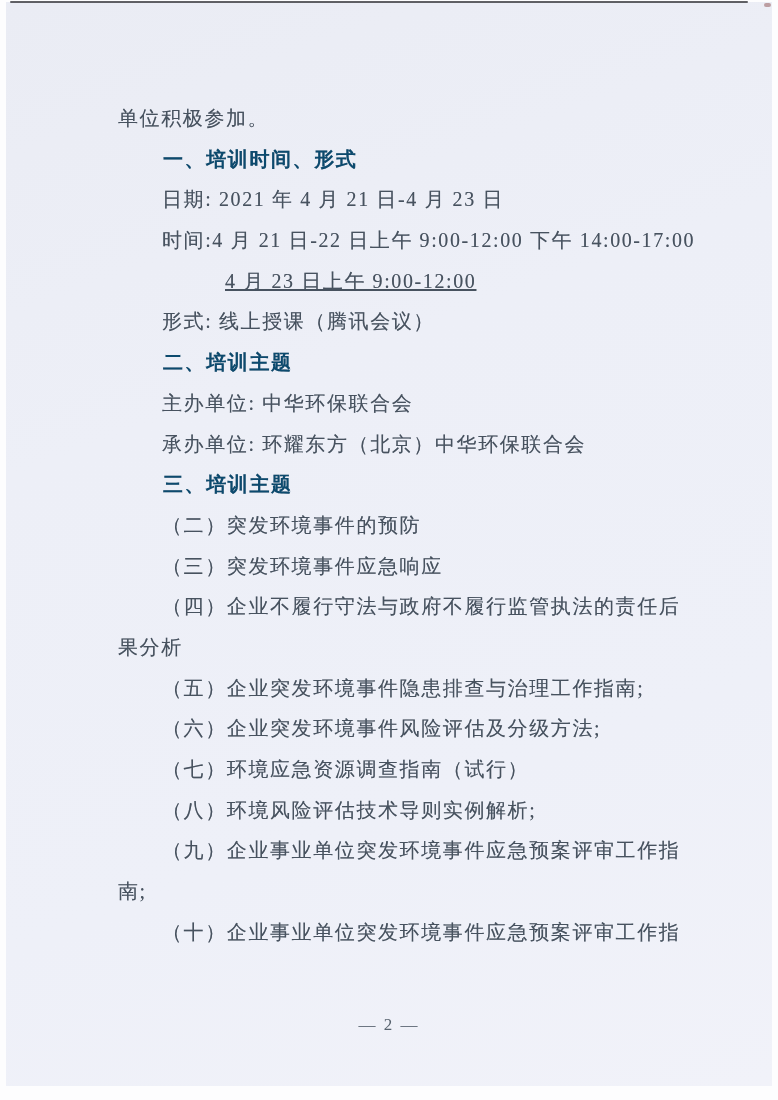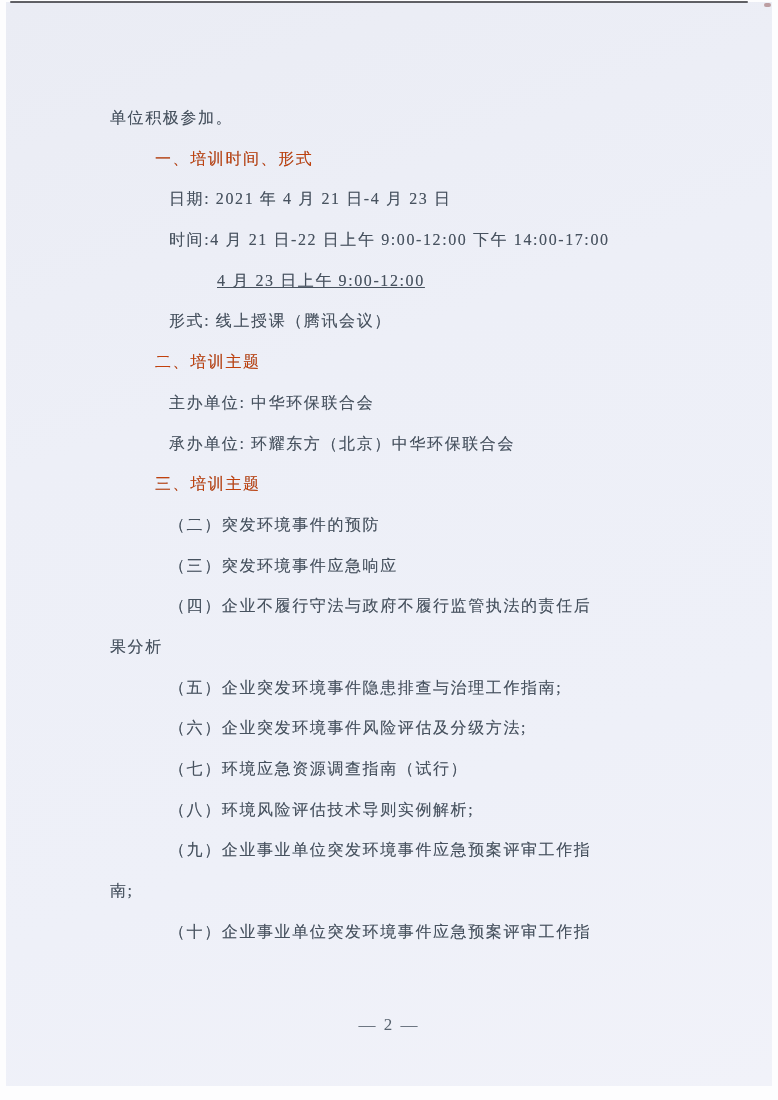--- a/index.html
+++ b/index.html
@@ -41,38 +41,38 @@
     left: 764px;
     top: 3px;
     width: 7px;
     height: 4px;
     background: #b08a8d;
     border-radius: 2px;
     opacity: 0.8;
   }
   .doc-body {
     position: absolute;
-    left: 110px;
+    left: 118px;
     top: 98px;
     width: 600px;
     color: #47525f;
-    font-size: 16px;
+    font-size: 20px;
     letter-spacing: 1.6px;
     text-shadow: 0 0 0.6px rgba(71, 82, 95, 0.45);
   }
   .line {
     display: block;
     line-height: 40.7px;
     height: 40.7px;
     white-space: nowrap;
   }
   .line.flush   { margin-left: 0; }
-  .line.indent  { margin-left: 59px; }
+  .line.indent  { margin-left: 44px; }
   .line.indent2 { margin-left: 107px; text-decoration: underline; }
-  .line.heading { margin-left: 45px; font-weight: normal; color: #c2410c; }
+  .line.heading { margin-left: 45px; font-weight: bold; color: #0c4a6e; }
   .page-footer {
     position: absolute;
     left: 0;
     top: 1012px;
     width: 778px;
     text-align: center;
     color: #57626e;
     font-size: 17px;
     letter-spacing: 2px;
     line-height: 26px;

